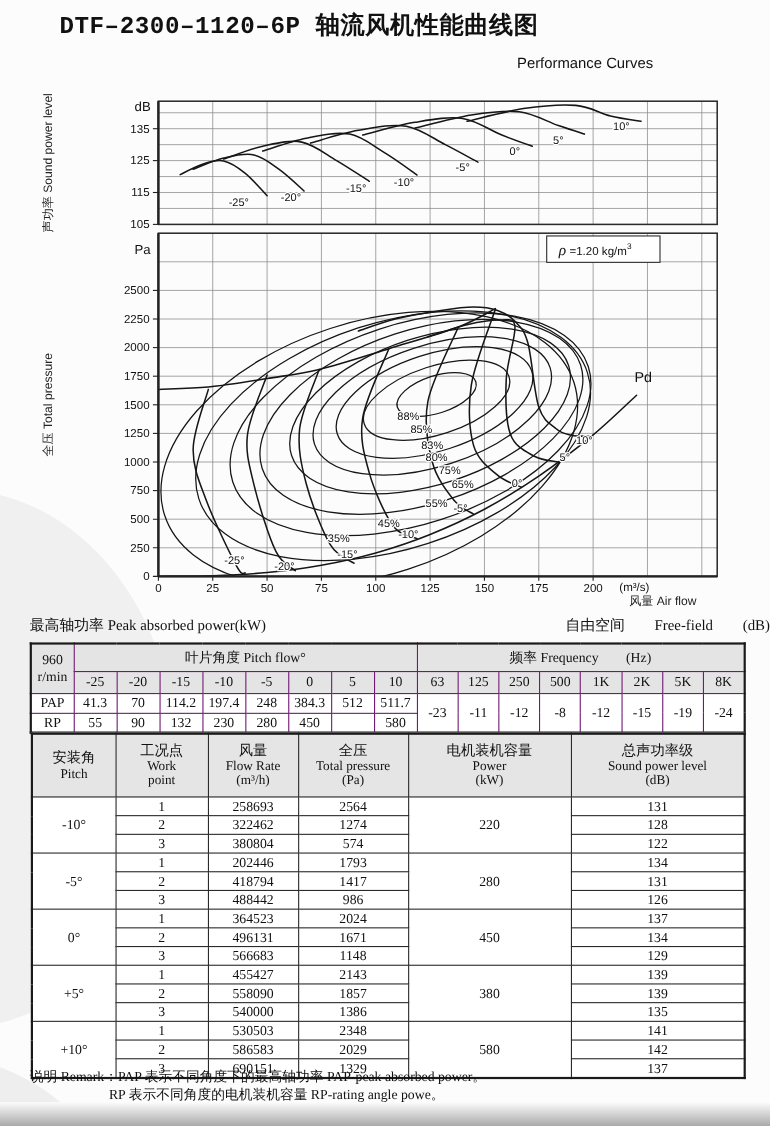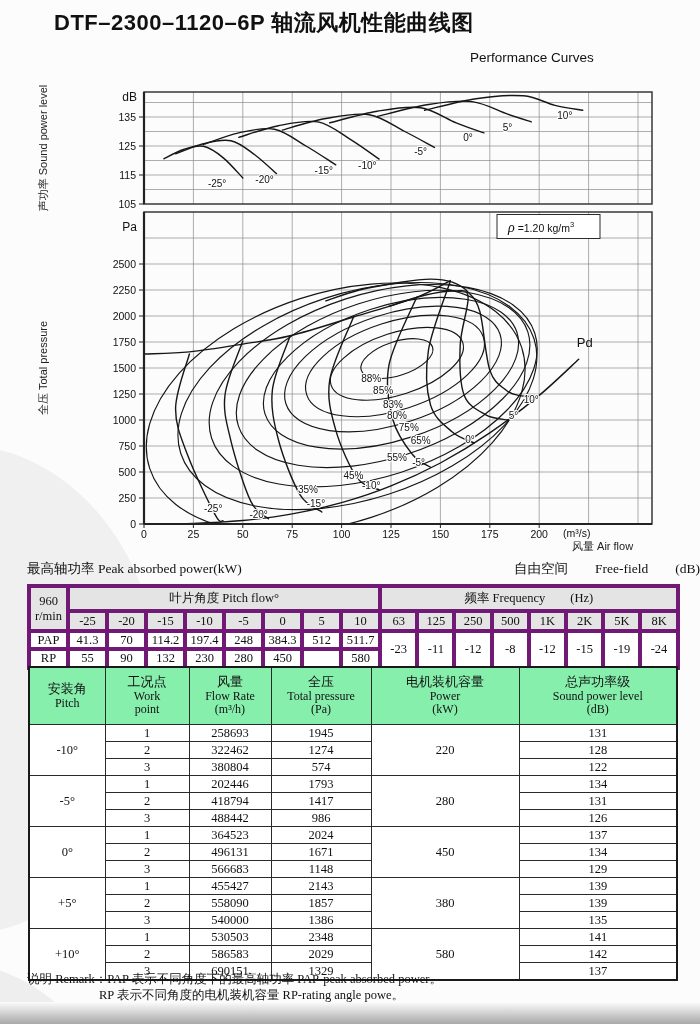--- a/index.html
+++ b/index.html
@@ -2,34 +2,34 @@
 <html><head>
 <meta charset="utf-8">
 <style>
   html,body{margin:0;padding:0}
   body{width:700px;height:1024px;position:relative;overflow:hidden;background:#fcfcfc;
        font-family:"Liberation Serif",serif;color:#111}
   .abs{position:absolute}
   #wm1{left:-240px;top:445px;width:400px;height:490px;border-radius:50%;background:#f0f0f0}
   #wm2{left:-230px;top:960px;width:340px;height:320px;border-radius:50%;background:#eeeeee}
   #band{left:0;top:1002px;width:700px;height:22px;background:linear-gradient(#fcfcfc,#a8a8a8)}
-  #title{left:54px;top:8px;font-weight:bold;font-size:22px;letter-spacing:.5px;font-family:Liberation Sans, sans-serif}
+  #title{left:54px;top:8px;font-weight:bold;font-size:22px;letter-spacing:.5px;font-family:Liberation Mono, monospace}
   #subtitle{left:470px;top:50px;font:13.5px "Liberation Sans",sans-serif}
   #charts{left:0;top:0}
   #t1wrap{left:27px;top:584px}
   #t2wrap{left:28px;top:666px}
   #t1title{left:27px;top:560px;font-size:13.5px}
   #t1title2{left:514px;top:560px;font-size:13.5px}
   table{border-collapse:collapse;background:#fff;text-align:center;table-layout:fixed}
   .t1{width:649px;font-size:12.5px;border:2px solid #1a1a1a}
-  .t1 td{border:4px solid #701a75;padding:0;line-height:1.15}
+  .t1 td{border:1px solid #701a75;padding:0;line-height:1.15}
   .t2{width:648px;font-size:12.5px;border:2px solid #1a1a1a}
   .t2 th,.t2 td{border:1px solid #2a2a2a;padding:0}
   .hd{background:#e4e4e4}
-  .t2 thead th{background:#86efac;font-weight:normal;line-height:1.15;height:56px}
+  .t2 thead th{background:#e5e5e5;font-weight:normal;line-height:1.15;height:56px}
   .t2 tbody td{height:16px;line-height:1.0}
   .r1{height:25px}.r2{height:20px}.r3{height:18px}.r4{height:18px}
   .cn{font-size:13px}.en{font-size:12px}
   #remark1{left:27px;top:971px;font-size:12.5px}
   #remark2{left:99px;top:987px;font-size:12.5px}
   .tick{font:10.5px "Liberation Sans",sans-serif;fill:#111}
   .unit{font:12px "Liberation Sans",sans-serif;fill:#111}
   .axlab{font:11px "Liberation Sans",sans-serif;fill:#222}
   .clabel{font:10px "Liberation Sans",sans-serif;fill:#111;paint-order:stroke;stroke:#fff;stroke-width:2.2px}
   .pd{font:13px "Liberation Sans",sans-serif;fill:#111}
@@ -339,21 +339,21 @@
     <div class="en">Sound power level</div>
     <div class="en">(dB)</div>
   </th>
 </tr>
 </thead>
 <tbody>
 <tr>
   <td rowspan="3">-10°</td>
   <td>1</td>
   <td>258693</td>
-  <td>1945</td>
+  <td>2564</td>
   <td rowspan="3">220</td>
   <td>131</td>
 </tr>
 <tr>
   <td>2</td>
   <td>322462</td>
   <td>1274</td>
   <td>128</td>
 </tr>
 <tr>

